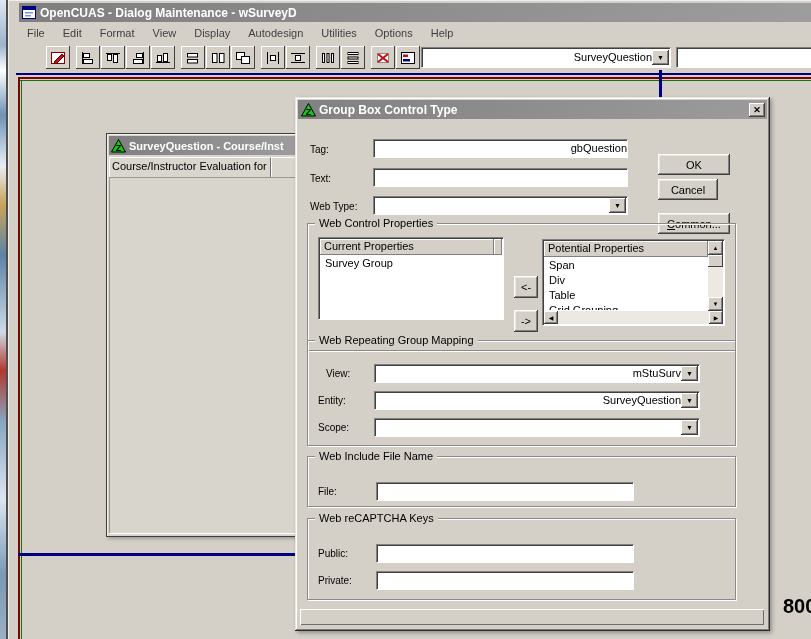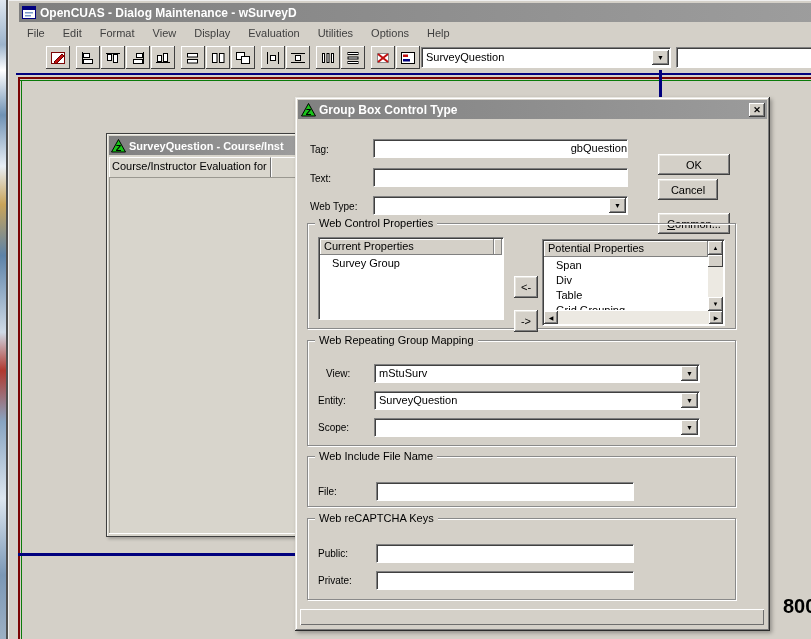--- a/index.html
+++ b/index.html
@@ -28,21 +28,21 @@
   
   .toolbar { position:absolute; left:10px; top:43px; width:801px; height:30px; background:#d4d0c8; }
   .tb-row { position:absolute; left:28px; top:3px; display:flex; align-items:center; }
   .tb-btn { width:24px; height:23px; margin-right:1px; background:#d4d0c8; border:0;
     box-shadow: inset -1px -1px 0 #404040, inset 1px 1px 0 #ffffff;
     display:flex; align-items:center; justify-content:center; padding:0; }
   .tb-gap { width:5px; }
   .sunken { background:#fff; border:1px solid; border-color:#808080 #fff #fff #808080;
     box-shadow: inset 1px 1px 0 #404040; }
   .tb-combo { position:absolute; left:403px; top:4px; width:250px; height:21px; }
-  .combo { display:flex; align-items:center; font-size:11px; color:#000; }
+  .combo { display:flex; align-items:center; font-size:11px; color:#000;text-align:right; }
   .combo .val { flex:1; padding-left:4px; line-height:17px; white-space:nowrap; overflow:hidden; }
   .combo .drop { width:17px; height:15px; margin:1px 1px 1px 0; background:#d4d0c8;
     box-shadow: inset -1px -1px 0 #404040, inset 1px 1px 0 #fff, inset -2px -2px 0 #808080;
     display:flex; align-items:center; justify-content:center; }
   .combo .drop::before { content:"▼"; font-size:7px; color:#000; }
   .tb-field { position:absolute; left:658px; top:4px; width:143px; height:21px; font-size:11px;
     padding-left:4px; line-height:18px; }
   .tb-underline { position:absolute; left:8px; top:73px; width:803px; height:2px; background:#00007e; }
 
   
@@ -92,21 +92,21 @@
 
   .group { position:absolute; left:12px; width:429px; border:1px solid #8a8a8a;
     box-shadow: 1px 1px 0 #fff, inset 1px 1px 0 #fff; }
   .legend { position:absolute; top:-7px; left:7px; background:#d4d0c8; padding:0 4px; font-size:11px; color:#000; white-space:nowrap; }
 
   .listbox { position:absolute; background:#fff; border:1px solid; border-color:#808080 #fff #fff #808080;
     box-shadow: inset 1px 1px 0 #404040; overflow:hidden; }
   .col-head { position:absolute; background:#d4d0c8; font-size:11px; color:#000; padding:1px 4px;
     box-shadow: inset -1px -1px 0 #808080, inset 1px 1px 0 #fff; white-space:nowrap; overflow:hidden; }
   .list-items { position:absolute; overflow:hidden; }
-  .list-item { font-size:11px; color:#000; line-height:15px; padding-left:12px; white-space:nowrap; }
+  .list-item { font-size:11px; color:#000; line-height:15px; padding-left:5px; white-space:nowrap; }
 
   .vscroll { position:absolute; width:15px; background:#ece9e2; }
   .hscroll { position:absolute; height:13px; background:#ece9e2; }
   .sb-btn { position:absolute; background:#d4d0c8;
     box-shadow: inset -1px -1px 0 #404040, inset 1px 1px 0 #fff, inset -2px -2px 0 #808080;
     display:flex; align-items:center; justify-content:center; font-size:6px; color:#000; }
   .sb-thumb { position:absolute; background:#d4d0c8;
     box-shadow: inset -1px -1px 0 #404040, inset 1px 1px 0 #fff; }
   .au::before{content:"▲";} .ad::before{content:"▼";} .al::before{content:"◀";} .ar::before{content:"▶";}
 
@@ -134,21 +134,21 @@
       </span>
       <span class="main-title-text">OpenCUAS - Dialog Maintenance - wSurveyD</span>
     </div>
 
     <div class="menubar">
       <span class="menu-item">File</span>
       <span class="menu-item">Edit</span>
       <span class="menu-item">Format</span>
       <span class="menu-item">View</span>
       <span class="menu-item">Display</span>
-      <span class="menu-item">Evaluation</span>
+      <span class="menu-item">Autodesign</span>
       <span class="menu-item">Utilities</span>
       <span class="menu-item">Options</span>
       <span class="menu-item">Help</span>
     </div>
 
     <div class="toolbar">
       <div class="tb-row">
         <button class="tb-btn">
           <svg width="16" height="14" viewBox="0 0 16 14">
               <rect x="1.5" y="1.5" width="13" height="11" fill="#fff" stroke="#7a0404"></rect>
@@ -310,21 +310,21 @@
       <button class="btn" style="left:363px; top:33px; width:72px; height:21px;">
         <span class="cap">OK</span>
       </button>
       <button class="btn" style="left:363px; top:58px; width:60px; height:21px;">
         <span class="cap">Cancel</span>
       </button>
       <button class="btn" style="left:363px; top:92px; width:72px; height:21px;">
         <span class="cap uline">Common...</span>
       </button>
 
-      <div class="group" style="top:126px; height:106px;">
+      <div class="group" style="top:126px; height:128px;">
         <span class="legend">Web Control Properties</span>
 
         <div class="listbox" style="left:10px; top:13px; width:186px; height:83px;">
           <div class="col-head" style="left:1px; top:1px; width:174px; height:16px;">Current Properties</div>
           <div class="col-head" style="left:175px; top:1px; width:8px; height:16px;"></div>
           <div class="list-items" style="left:1px; top:18px; right:1px; bottom:1px;">
             <div class="list-item">Survey Group</div>
           </div>
         </div>
 

